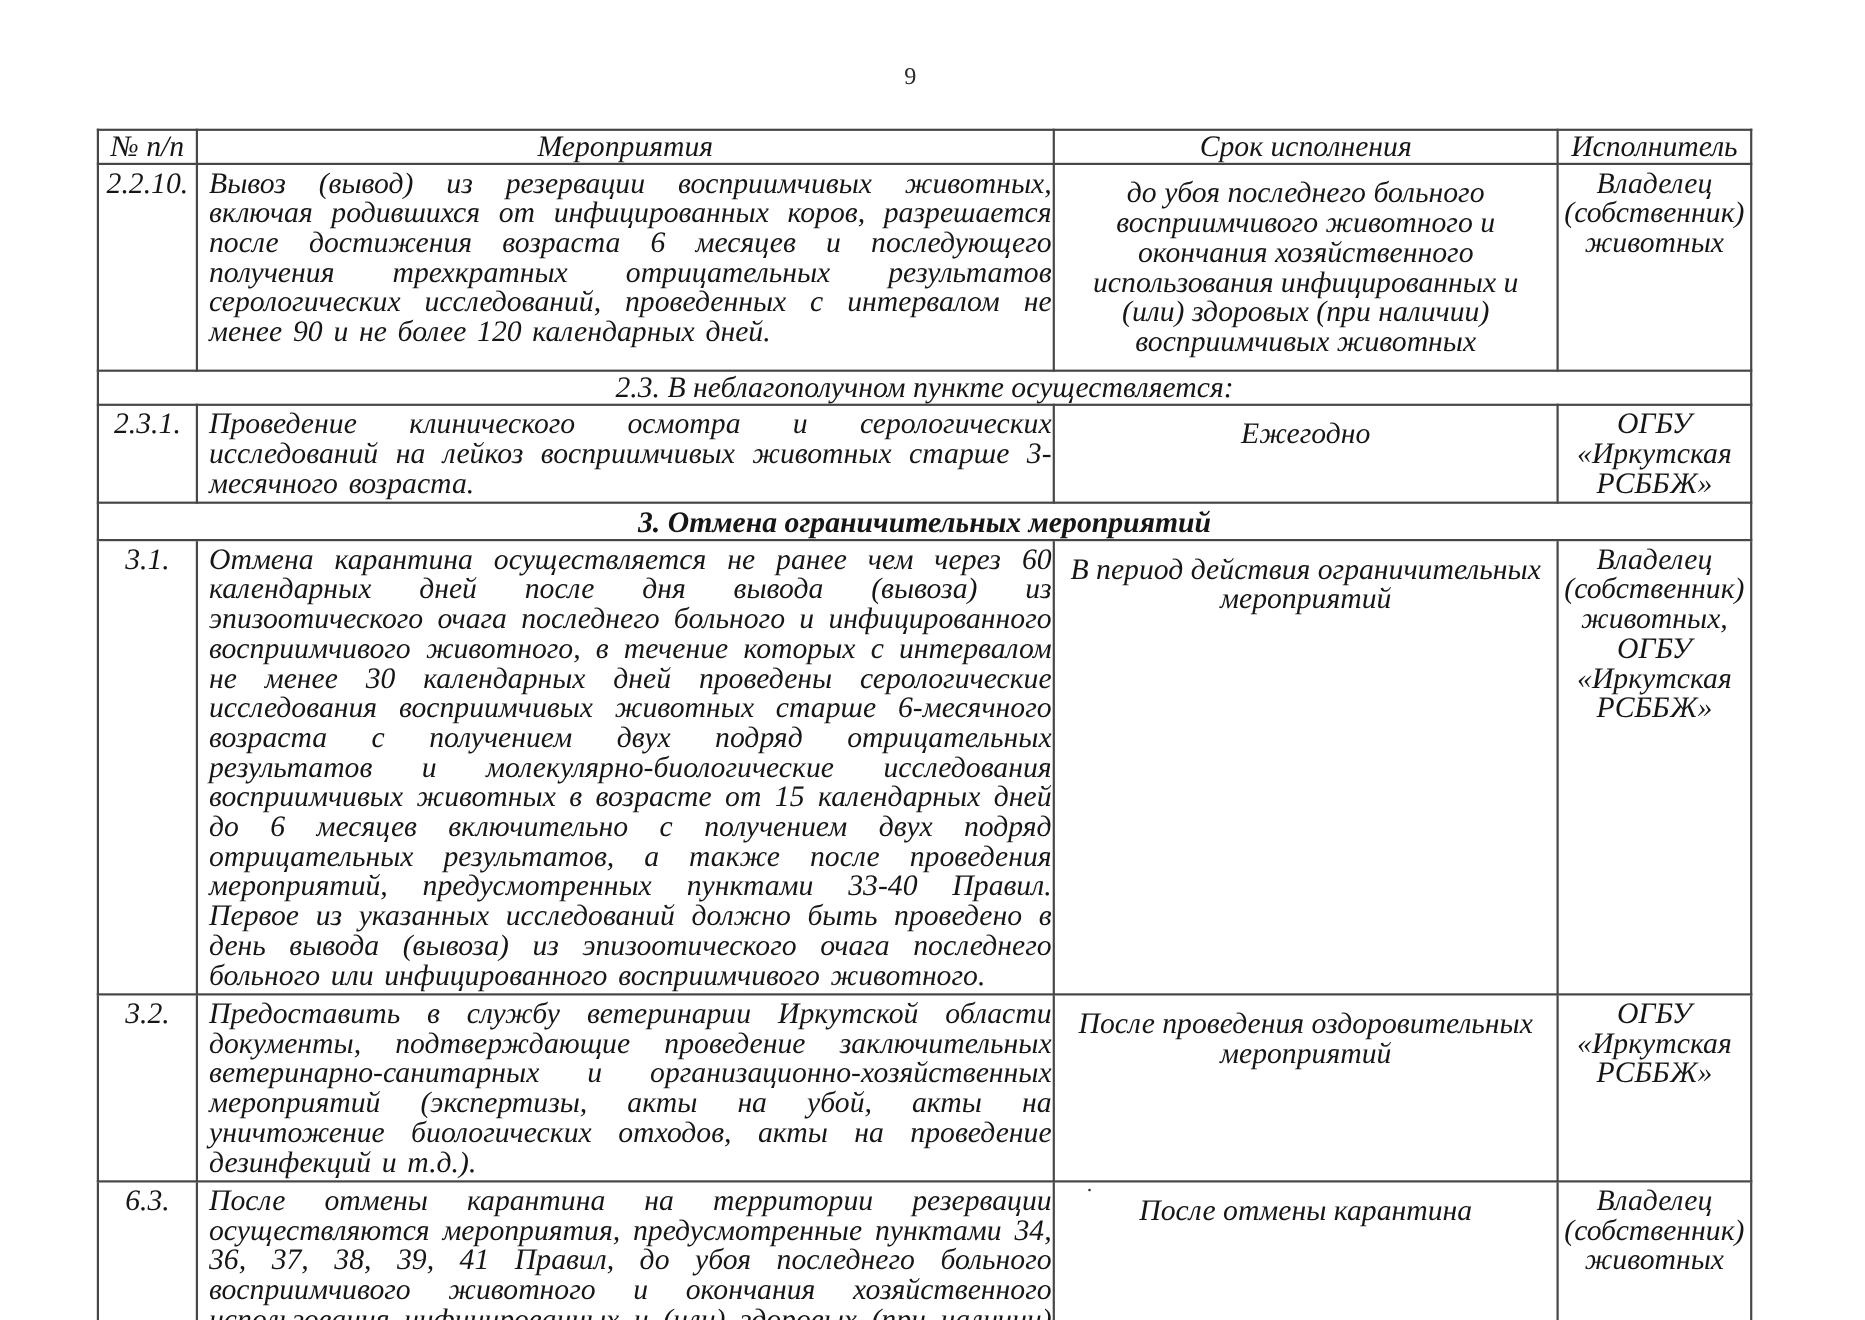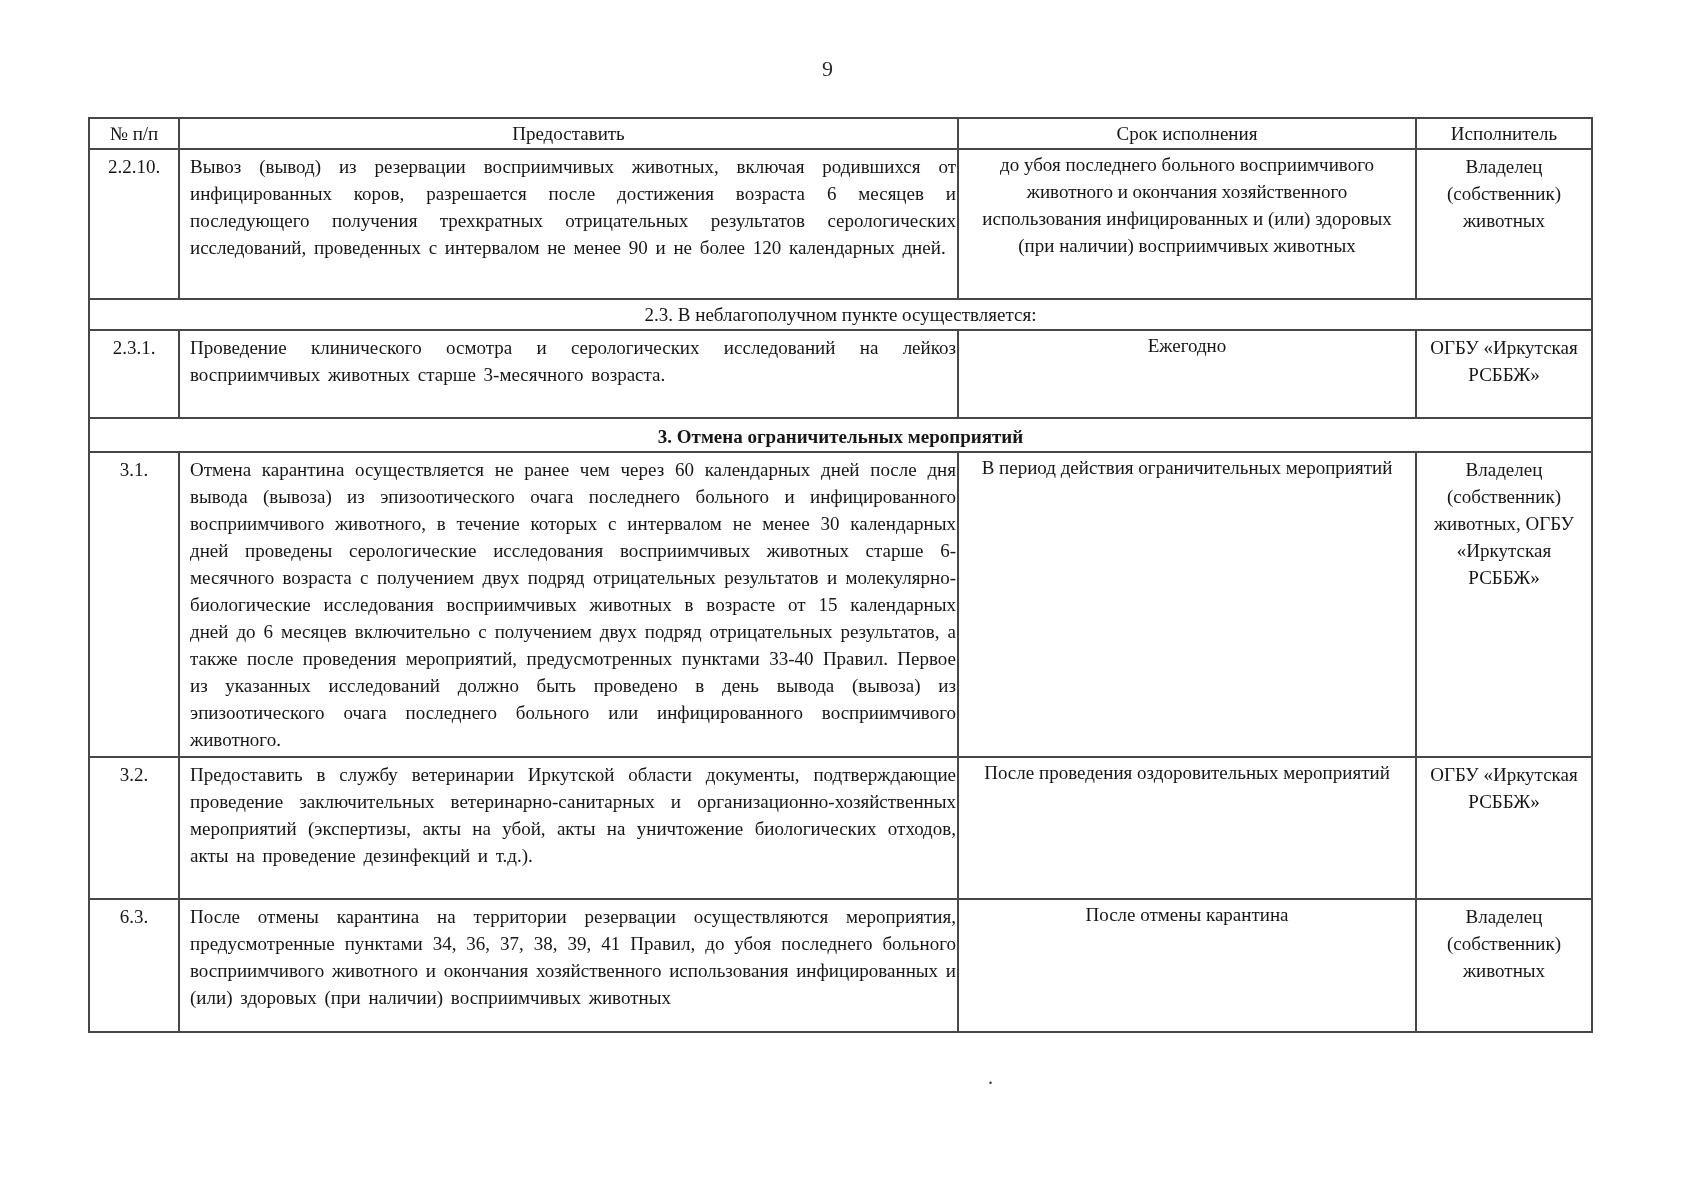--- a/index.html
+++ b/index.html
@@ -26,43 +26,44 @@
     position: absolute;
     left: 88px;
     top: 117px;
     width: 1503px;
     border-collapse: collapse;
     table-layout: fixed;
   }
   .doc-table td, .doc-table th {
     border: 2px solid #474747;
     vertical-align: top;
-    font-size: 19px;
+    font-size: 27px;
     line-height: 27px;
     font-weight: normal;
     padding: 1px 6px;
     overflow: hidden;
+    font-style: italic;
   }
   .doc-table tr.header-row th {
     text-align: center;
     padding: 1px 2px;
   }
   td.cell-num {
     text-align: center;
     padding-top: 3px;
   }
   td.cell-activity {
     text-align: justify;
     text-align-last: left;
     word-spacing: 3px;
     padding: 3px 1px 3px 10px;
   }
   td.cell-term {
     text-align: center;
-    padding: 1px 10px;
+    padding: 12px 10px;
   }
   td.cell-executor {
     text-align: center;
     padding: 3px 4px;
   }
   td.cell-section {
     text-align: center;
     padding: 1px 24px;
   }
   tr.section-bold td {
@@ -85,21 +86,21 @@
 <table class="doc-table">
   <colgroup>
     <col style="width:90px">
     <col style="width:779px">
     <col style="width:458px">
     <col style="width:176px">
   </colgroup>
   <tbody>
     <tr class="header-row" style="height:28px">
       <th>№ п/п</th>
-      <th>Предоставить</th>
+      <th>Мероприятия</th>
       <th>Срок исполнения</th>
       <th>Исполнитель</th>
     </tr>
 
     <tr style="height:150px">
       <td class="cell-num">2.2.10.</td>
       <td class="cell-activity">Вывоз (вывод) из резервации восприимчивых животных, включая родившихся от инфицированных коров, разрешается после достижения возраста 6 месяцев и последующего получения трехкратных отрицательных результатов серологических исследований, проведенных с интервалом не менее 90 и не более 120 календарных дней.</td>
       <td class="cell-term">до убоя последнего больного восприимчивого животного и окончания хозяйственного использования инфицированных и (или) здоровых (при наличии) восприимчивых животных</td>
       <td class="cell-executor">Владелец (собственник) животных</td>
     </tr>

